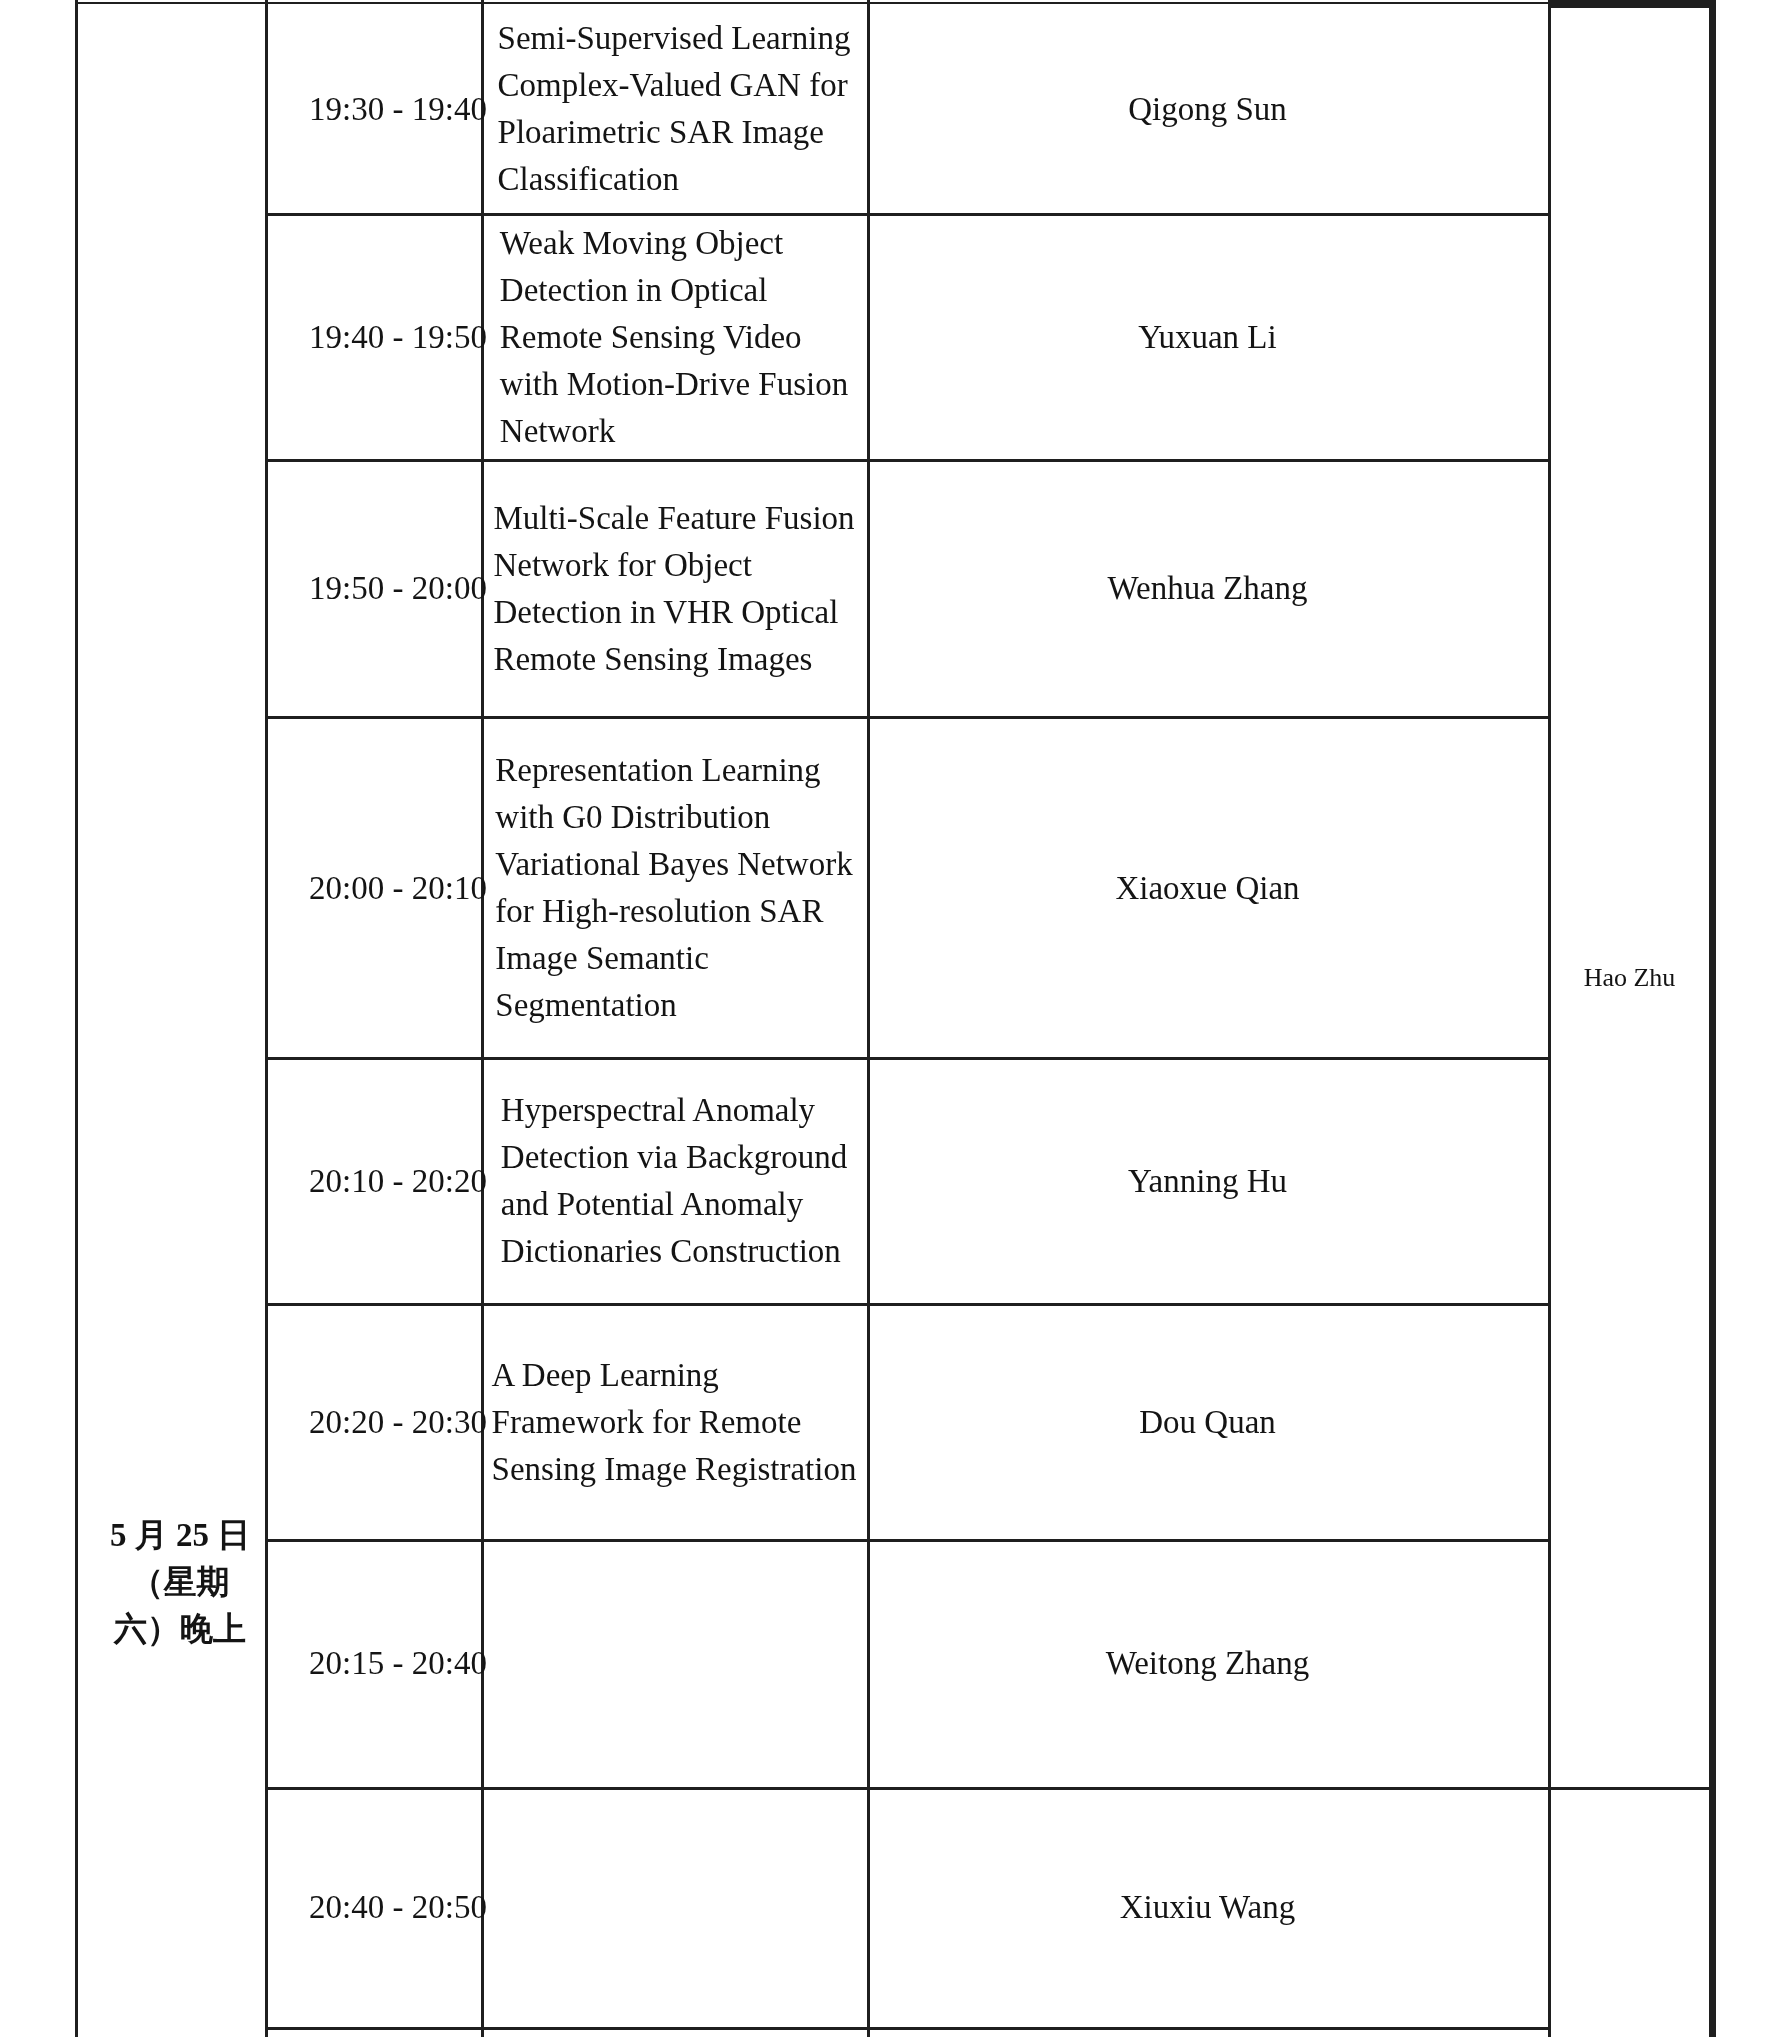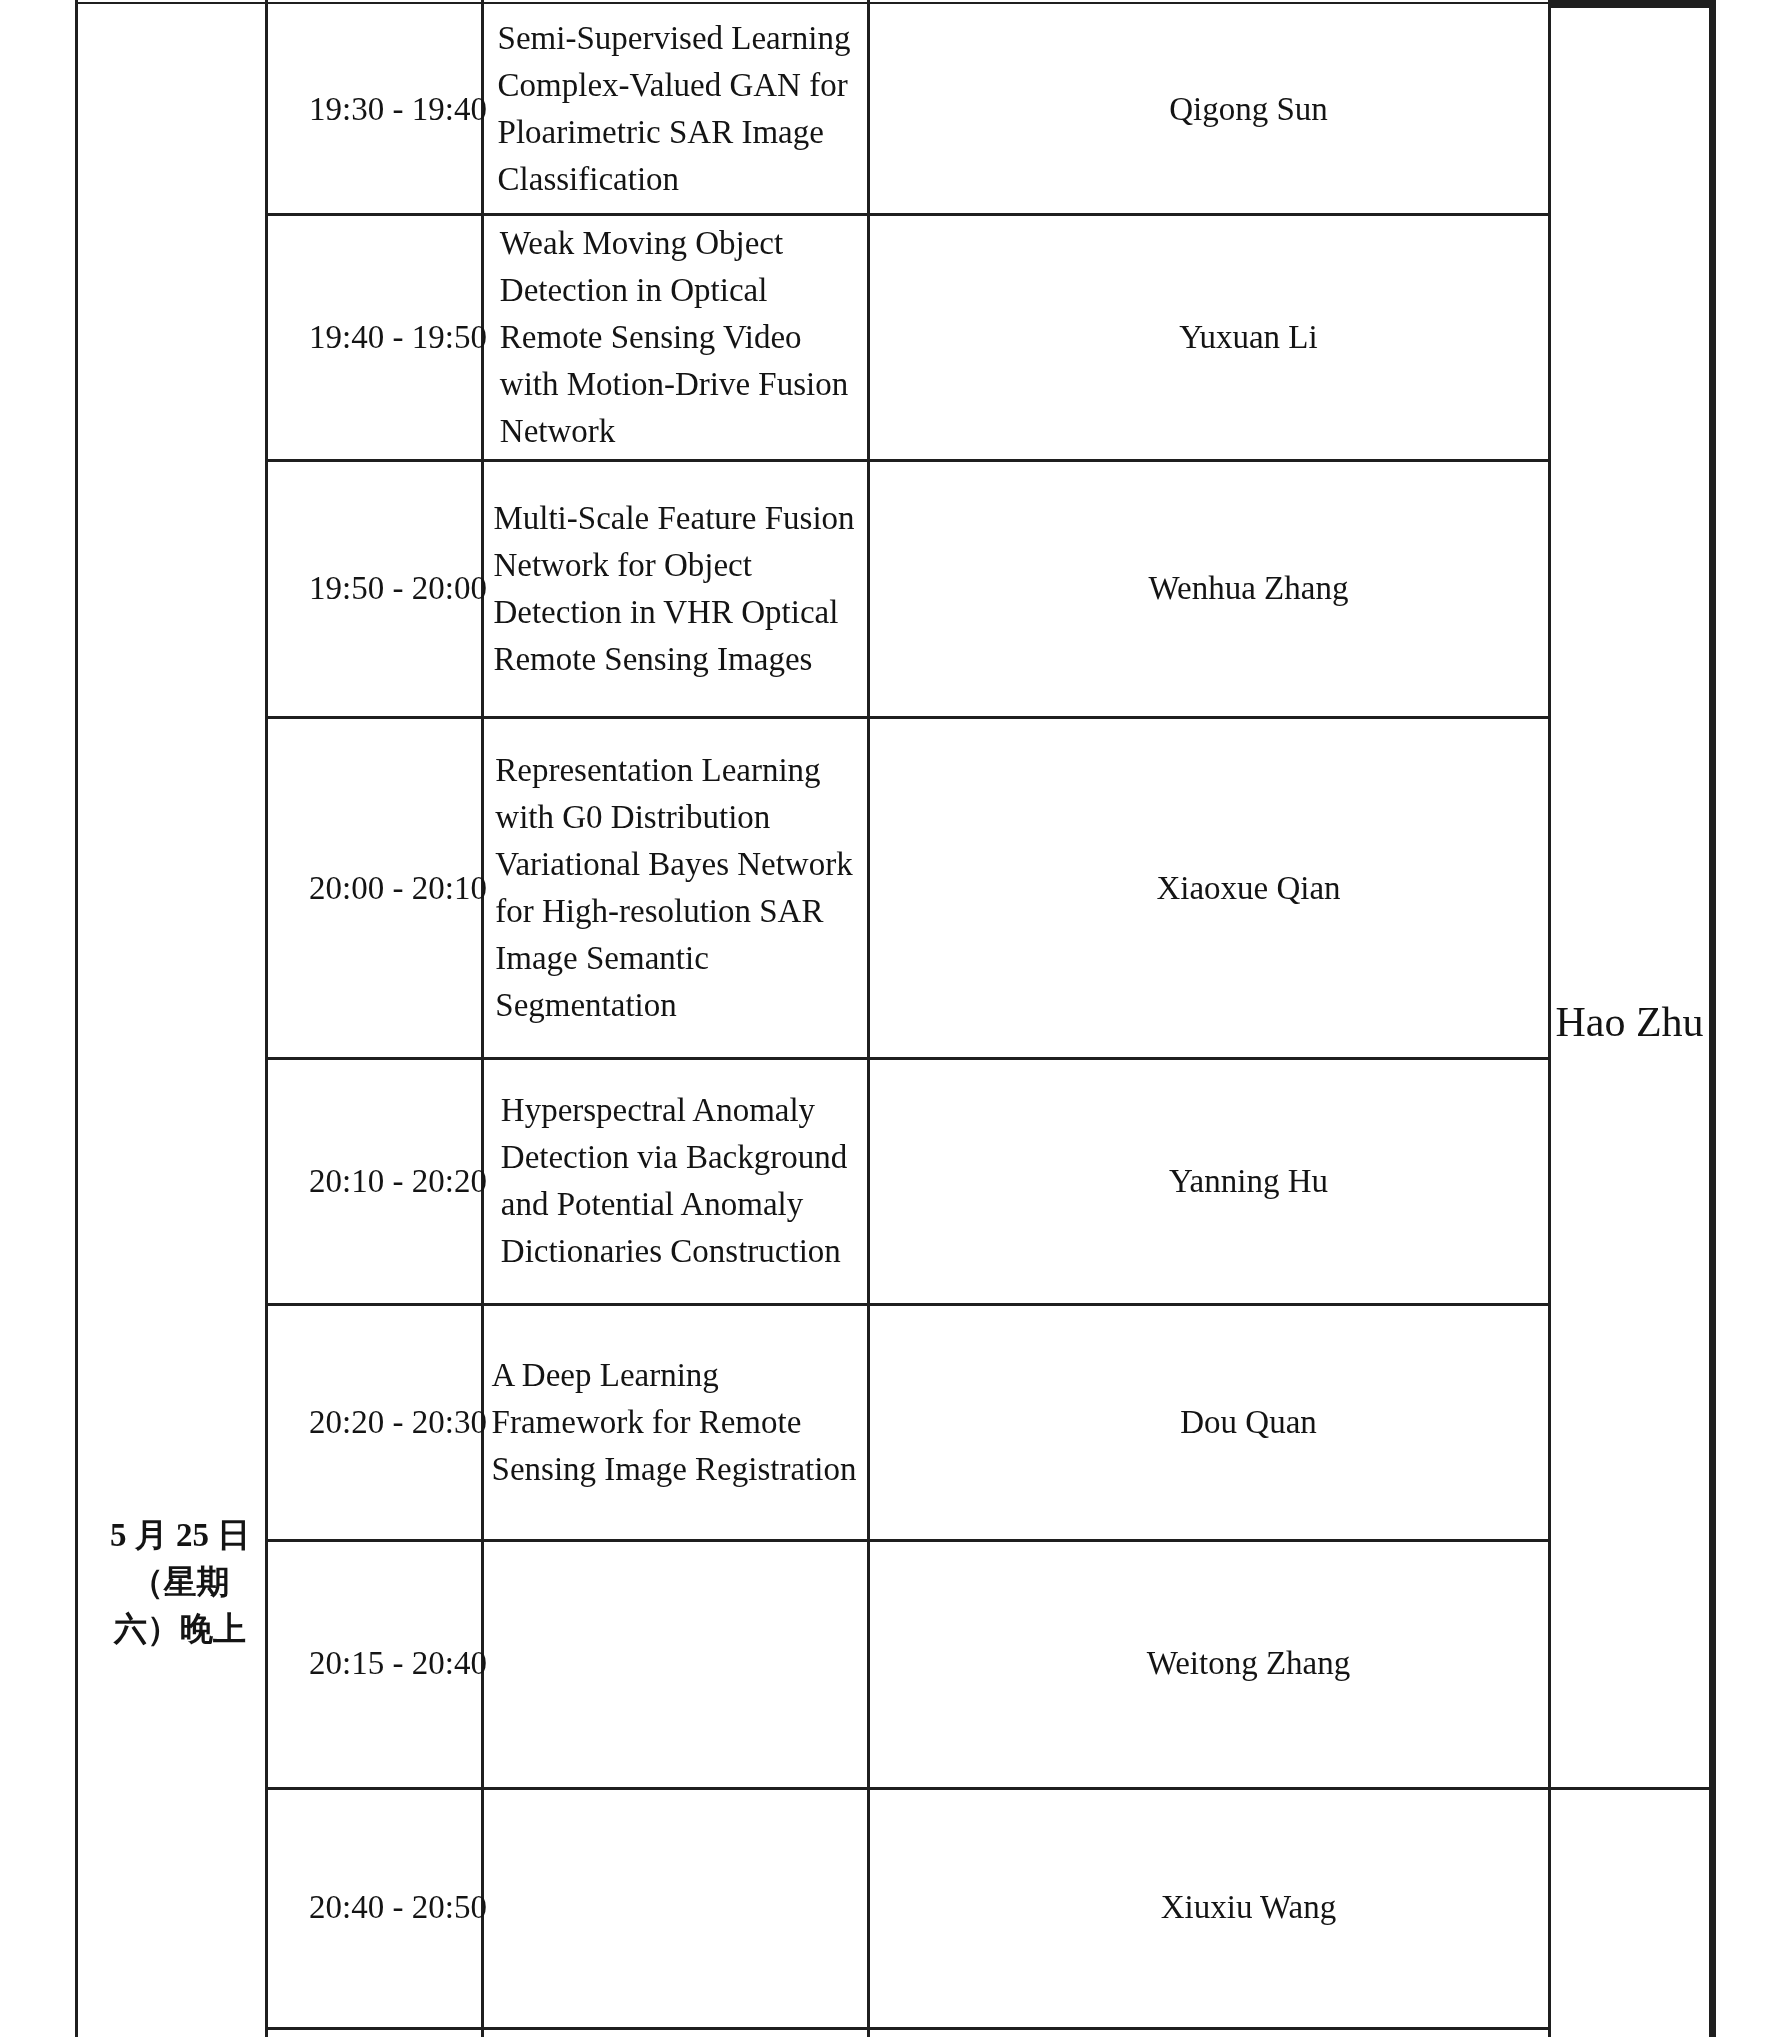--- a/index.html
+++ b/index.html
@@ -19,30 +19,30 @@
   
   .row{position:absolute;left:0;width:1791px;}
   .cell{
     position:absolute;top:0;height:100%;
     display:flex;align-items:center;justify-content:center;
     text-align:left;
     font-size:33px;line-height:47px;
   }
   .cell.time{left:265px;width:216px;white-space:nowrap;padding-left:25px;}
   .cell.title{left:481px;width:386px;white-space:pre-line;}
-  .cell.presenter{left:867px;width:681px;white-space:nowrap;padding-left:41px;}
+  .cell.presenter{left:867px;width:681px;white-space:nowrap;}
   .date-cell{
     position:absolute;left:85px;width:190px;top:1512px;
     text-align:center;font-weight:bold;
     font-size:33px;line-height:47px;white-space:pre-line;
   }
   .chair-cell{
     position:absolute;left:1550px;width:159px;top:8px;height:1939px;
     display:flex;align-items:center;justify-content:center;
-    font-size:42px;white-space:nowrap;margin-top:44px;
+    font-size:26px;white-space:nowrap;
   }
 </style>
 </head>
 <body>
 
 <div class="page">
 
   <div class="vline" style="left:75px"></div>
   <div class="vline" style="left:265px"></div>
   <div class="vline" style="left:481px"></div>

